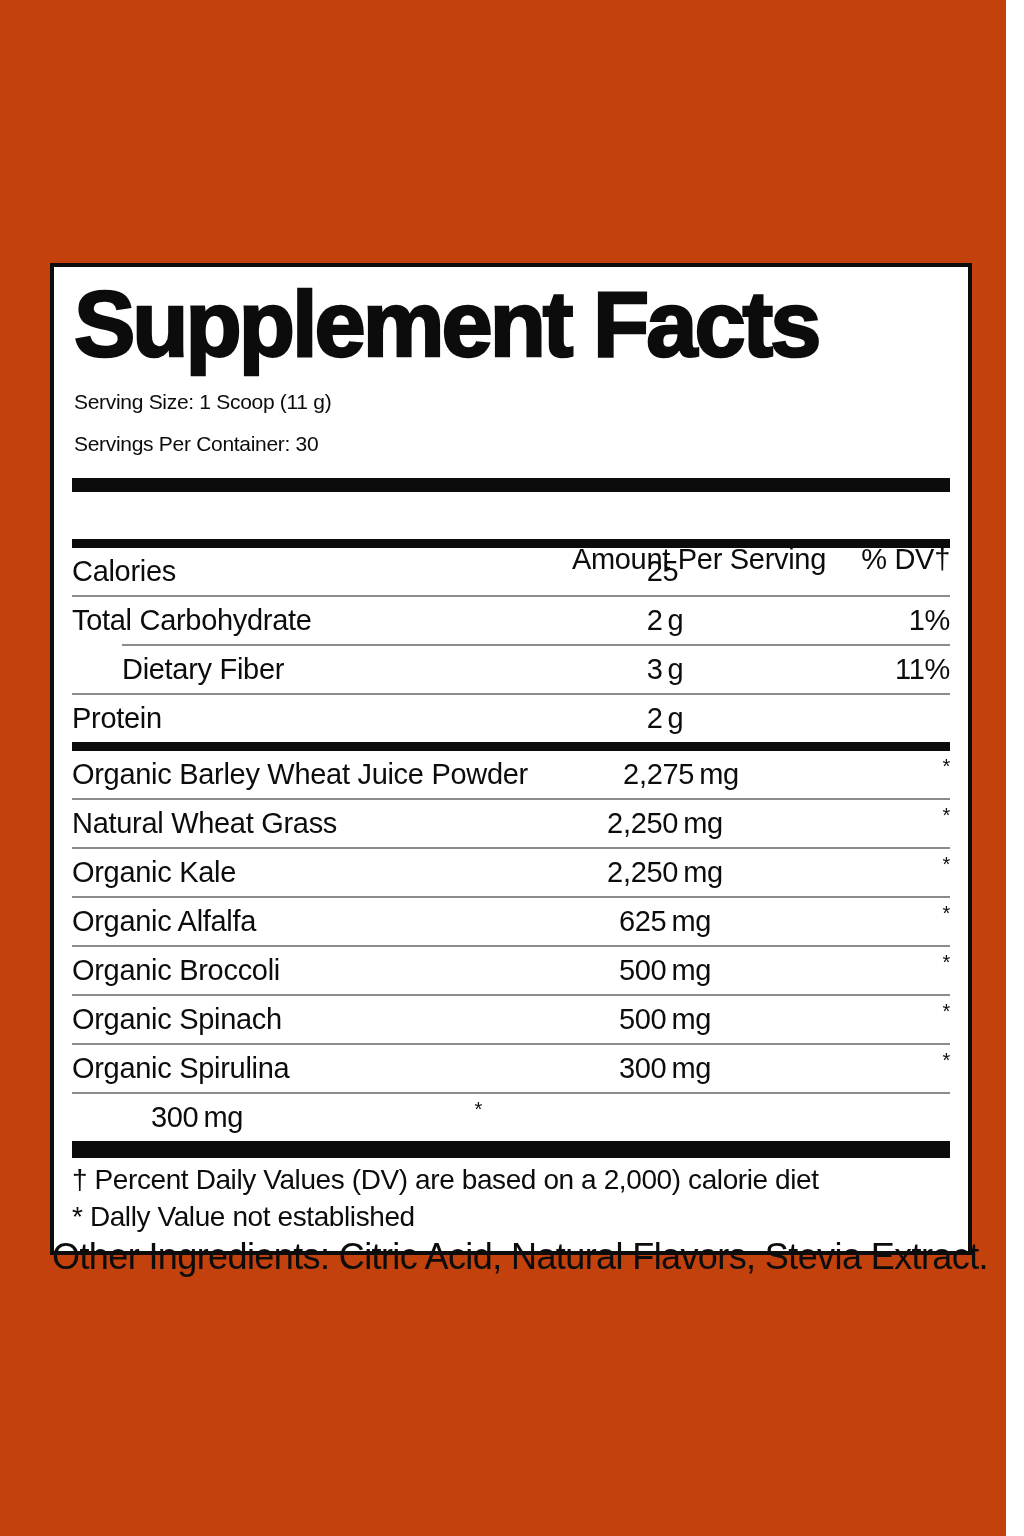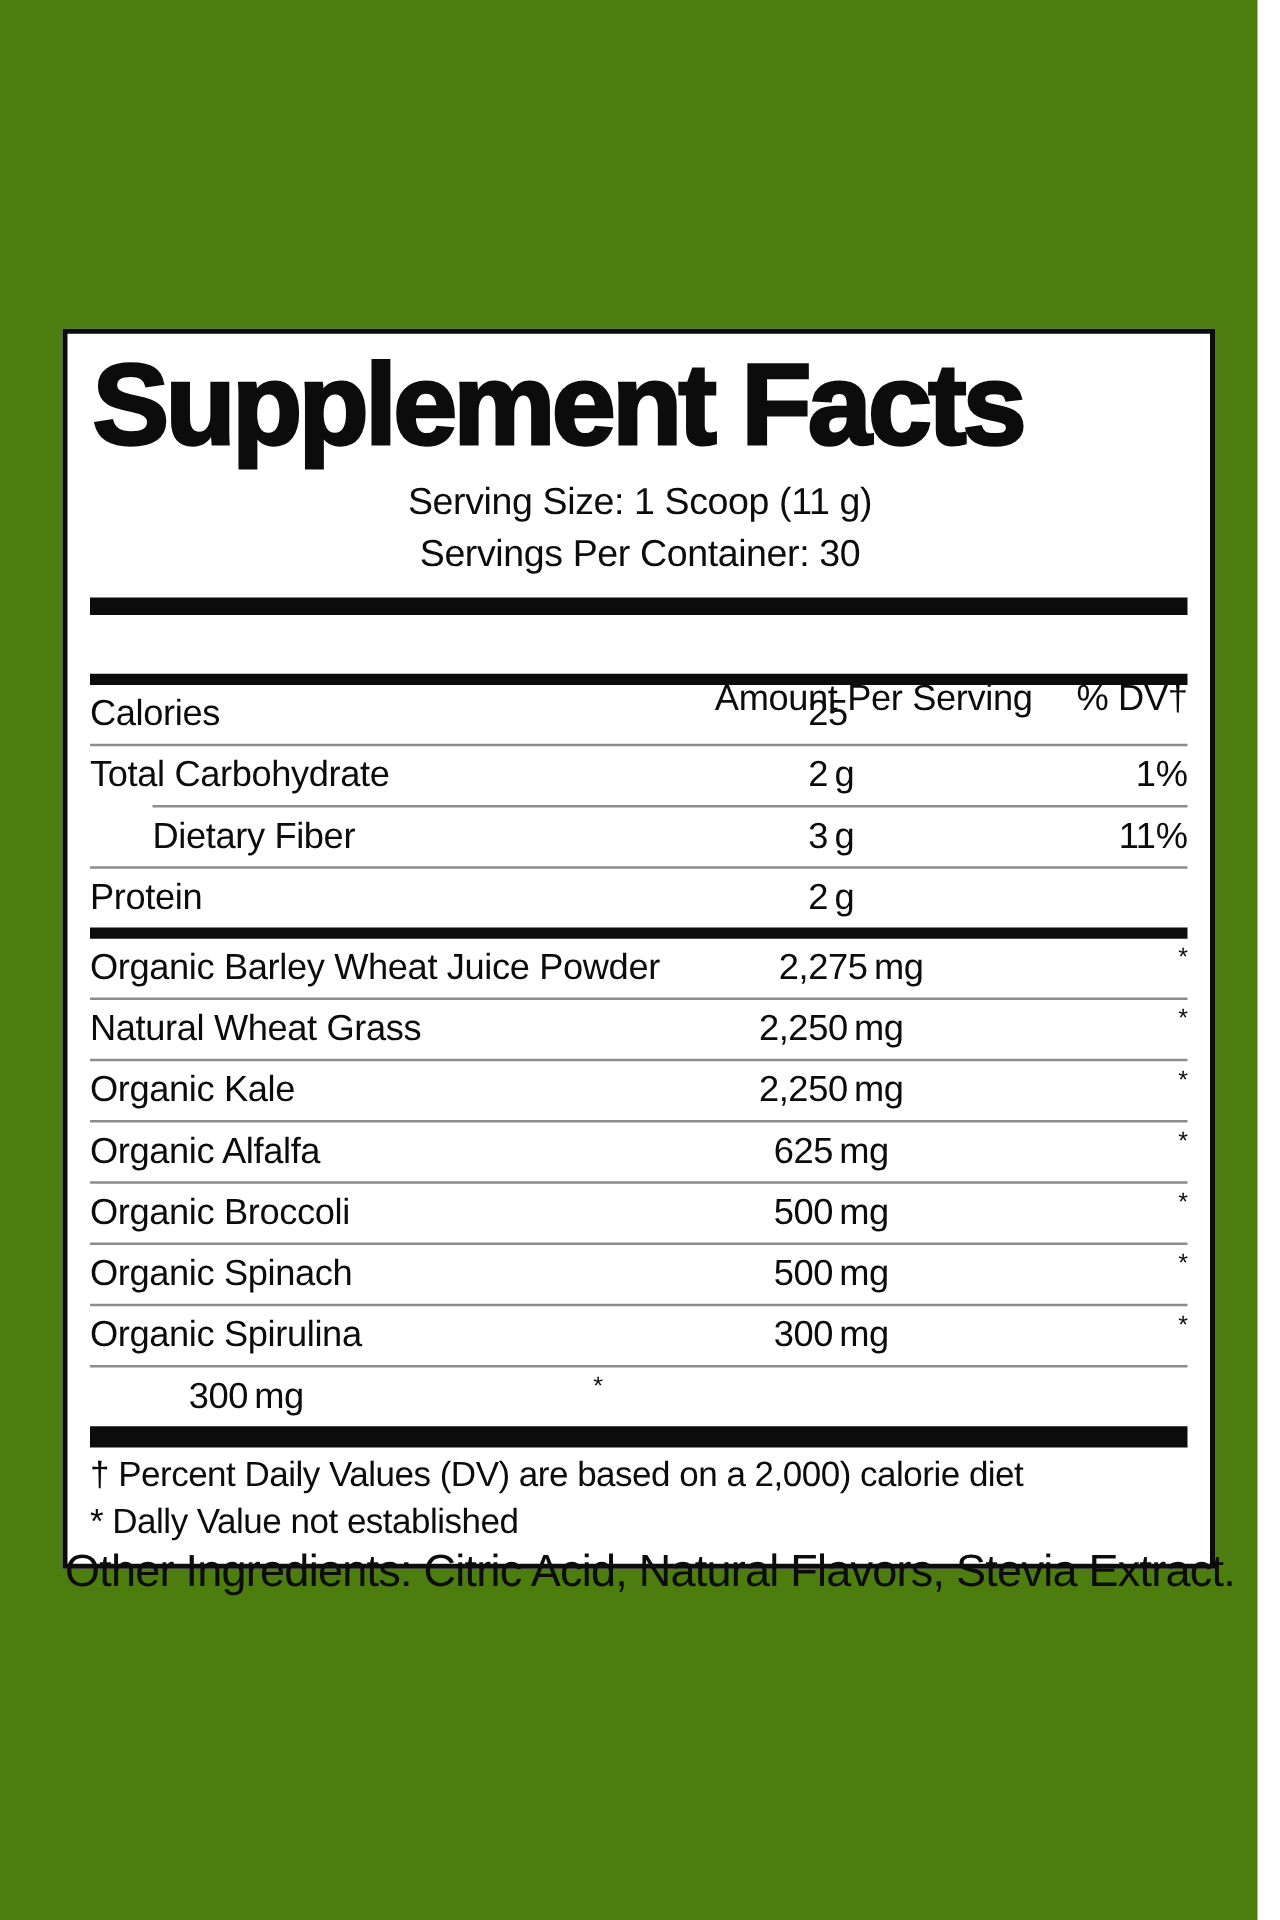--- a/index.html
+++ b/index.html
@@ -4,21 +4,21 @@
 <style>
   * { margin: 0; padding: 0; box-sizing: border-box; }
   html, body { background: #ffffff; }
   body {
     width: 1024px; height: 1536px;
     font-family: "Liberation Sans", sans-serif;
     color: #0c0c0c;
     position: relative;
     overflow: hidden;
   }
-  .sheet { position: relative; width: 1006px; height: 1536px; background: #4d7c0f; }
+  .sheet { position: relative; width: 1006px; height: 1536px; background: #c2410c; }
 
   .panel {
     position: absolute;
     left: 50px; top: 263px;
     width: 922px;
     background: #ffffff;
     border: 4px solid #0c0c0c;
     padding: 8px 18px 16px 18px;
   }
 
@@ -26,25 +26,24 @@
     font-size: 92px;
     font-weight: bold;
     letter-spacing: -3px;
     line-height: 1.04;
     -webkit-text-stroke: 2.5px #0c0c0c;
     white-space: nowrap;
     margin: 2px 0 8px 2px;
   }
 
   .serving-line {
-    font-size: 30px;
+    font-size: 21px;
     line-height: 42px;
     padding-left: 2px;
     letter-spacing: -0.3px;
-    text-align: center;
   }
 
   .bar { background: #0c0c0c; width: 100%; }
   .bar-a { height: 14px; margin-top: 13px; }
   .bar-b { height: 9px; }
   .bar-c { height: 9px; }
   .bar-d { height: 17px; }
 
   .head-row {
     display: flex;

